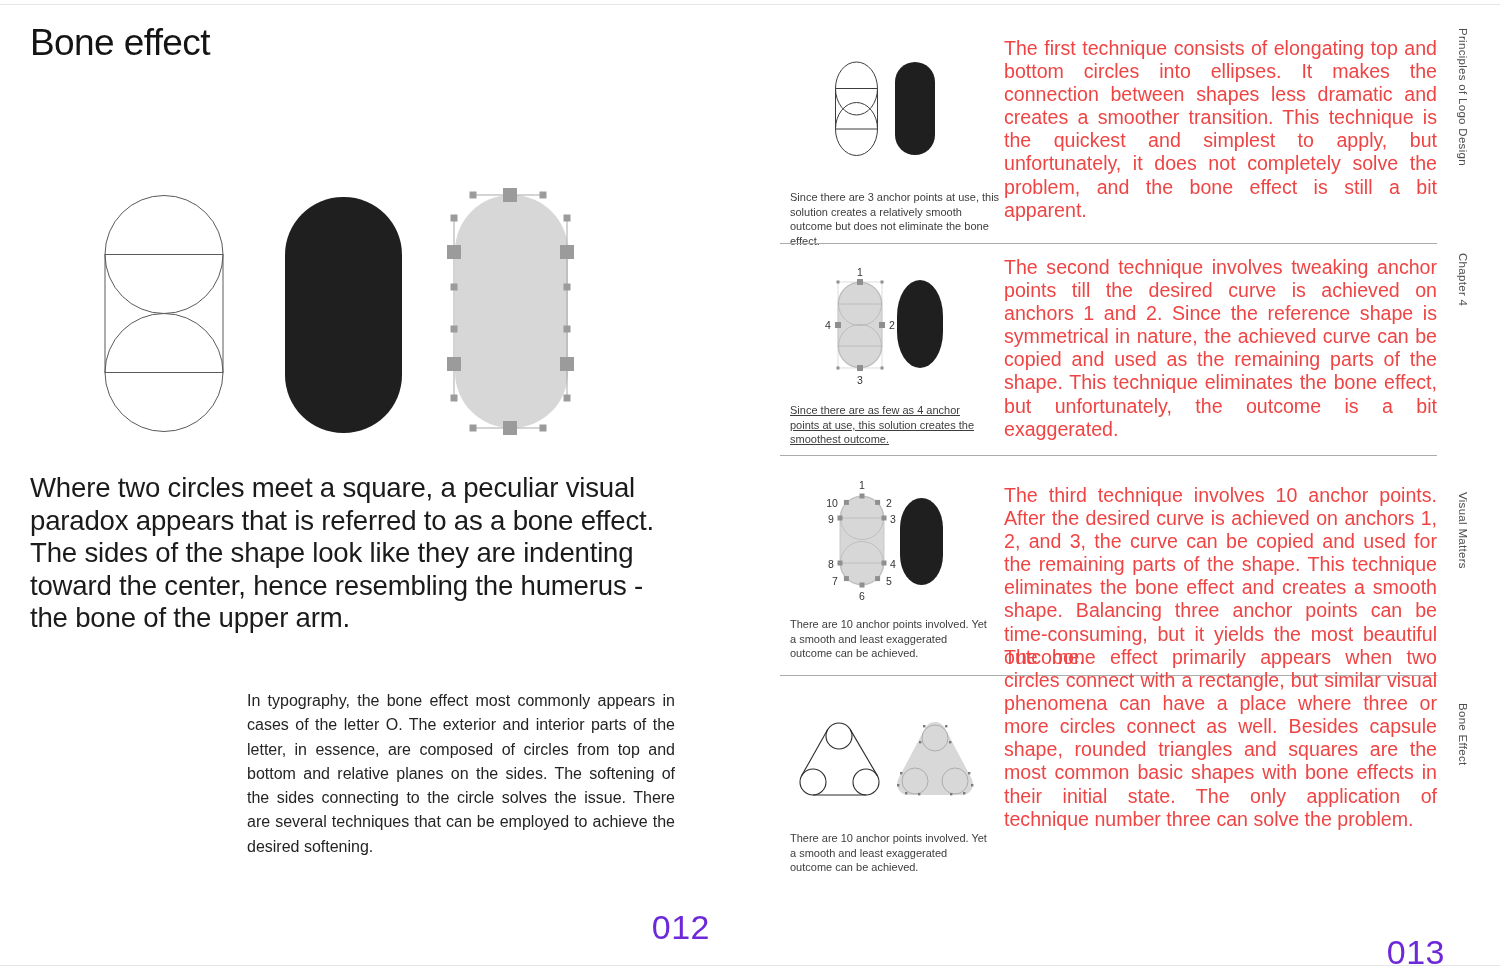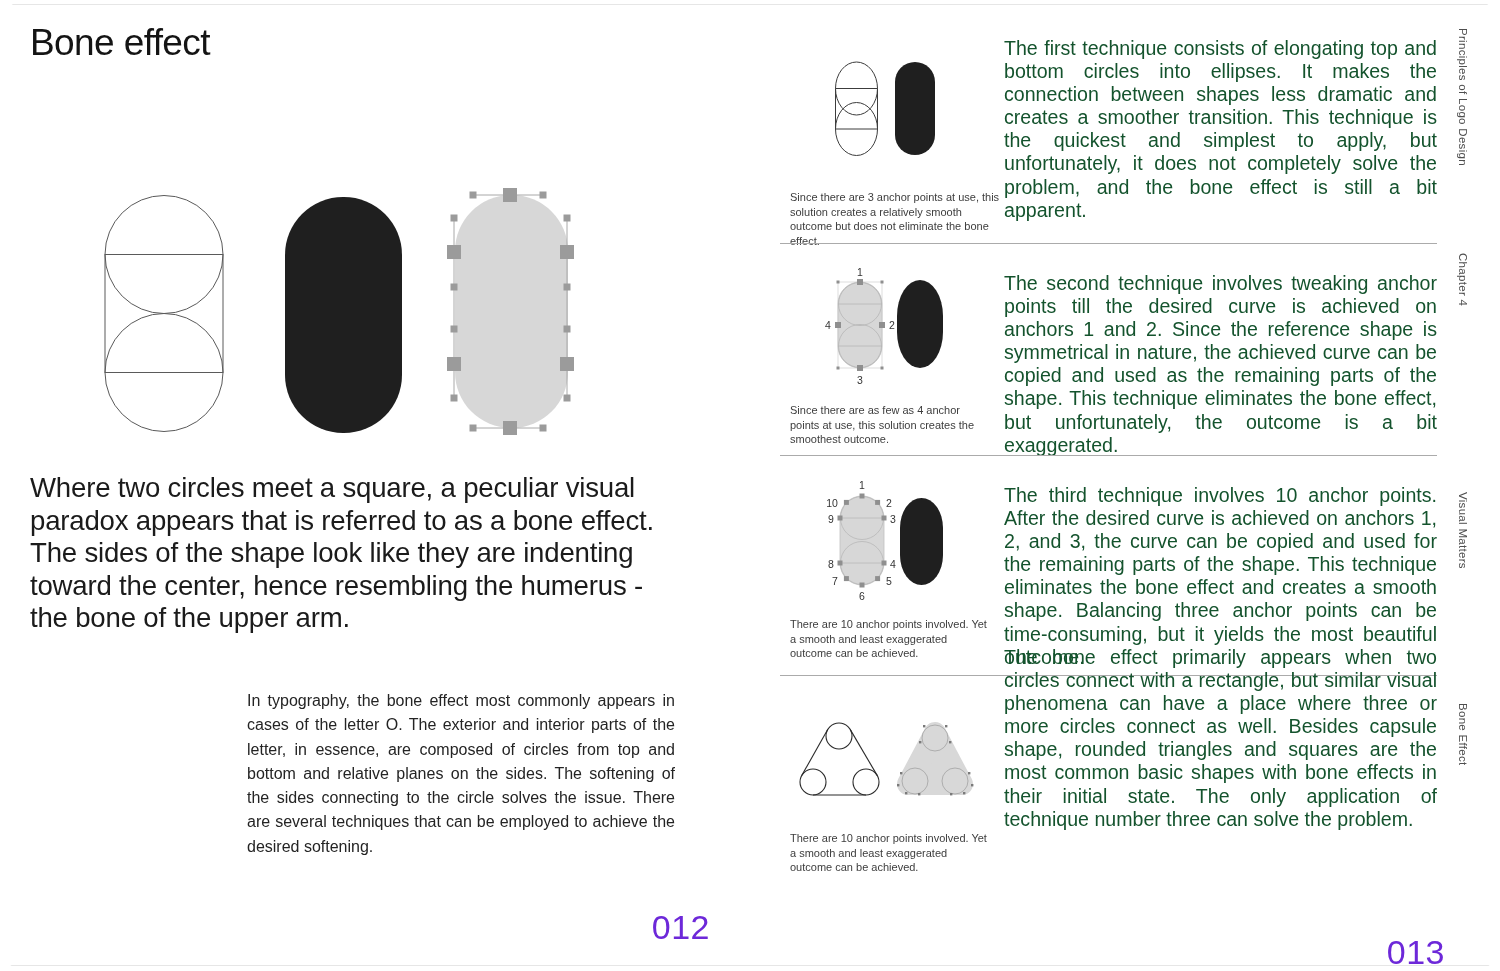--- a/index.html
+++ b/index.html
@@ -1,43 +1,43 @@
 <!DOCTYPE html>
 <html><head>
 <meta charset="utf-8">
 <style>
   html,body{margin:0;padding:0;background:#ffffff;}
   #spread{position:relative;width:1500px;height:971px;background:#ffffff;overflow:hidden;
-    font-family:"Liberation Sans","DejaVu Sans",sans-serif;color:#1e1e1e;border-radius:27px;}
+    font-family:"Liberation Sans","DejaVu Sans",sans-serif;color:#1e1e1e;}
   .abs{position:absolute;}
   .edge{left:0;width:1500px;height:1px;background:#e6e6e6;}
   #edge-top{top:4px;} #edge-bottom{top:965px;}
 
   #page-title{left:30px;top:22px;font-size:37px;letter-spacing:-0.6px;color:#141414;}
 
   #intro{left:30px;top:472px;width:634px;font-size:27.6px;line-height:32.6px;letter-spacing:-0.2px;color:#1b1b1b;}
   #intro .it{}
   #left-body{left:247px;top:689px;width:428px;font-size:16px;line-height:24.3px;text-align:justify;color:#242424;}
 
   .caption{font-size:11px;line-height:14.6px;color:#3d3d3d;}
   #left-caption{left:30px;top:919px;width:232px;}
   #left-caption .it{font-style:italic;}
 
   .pagenum{font-size:34px;color:#6d28d9;letter-spacing:0.5px;}
   #pn-left{left:580px;top:908px;width:130px;text-align:right;}
   #pn-right{left:1315px;top:933px;width:130px;text-align:right;}
 
-  .rtext{width:433px;font-size:19.6px;line-height:23.1px;text-align:justify;color:#14532d;}
+  .rtext{width:433px;font-size:19.6px;line-height:23.1px;text-align:justify;color:#ef4444;}
   #rtext-0{left:1004px;top:37px;}
-  #rtext-1{left:1004px;top:256px;margin-top:16px;}
+  #rtext-1{left:1004px;top:256px;}
   #rtext-2{left:1004px;top:467px;margin-top:17px;}
   #rtext-3{left:1004px;top:646px;}
 
   #rcap-0{left:790px;top:190px;width:210px;}
-  #rcap-1{left:790px;top:403px;width:200px;}
+  #rcap-1{left:790px;top:403px;width:200px;text-decoration:underline;}
   #rcap-2{left:790px;top:617px;width:200px;}
   #rcap-3{left:790px;top:831px;width:200px;}
 
   .divider{left:780px;width:657px;height:1px;background:#ababab;}
   #div-1{top:243px;} #div-2{top:455px;} #div-3{top:675px;}
 
   .vlabel{writing-mode:vertical-rl;font-size:11.5px;letter-spacing:0.3px;color:#4e4e4e;left:1457px;}
   #vl-0{top:28px;} #vl-1{top:253px;} #vl-2{top:492px;} #vl-3{top:703px;}
 
   .blackcap{background:#1f1f1f;}

